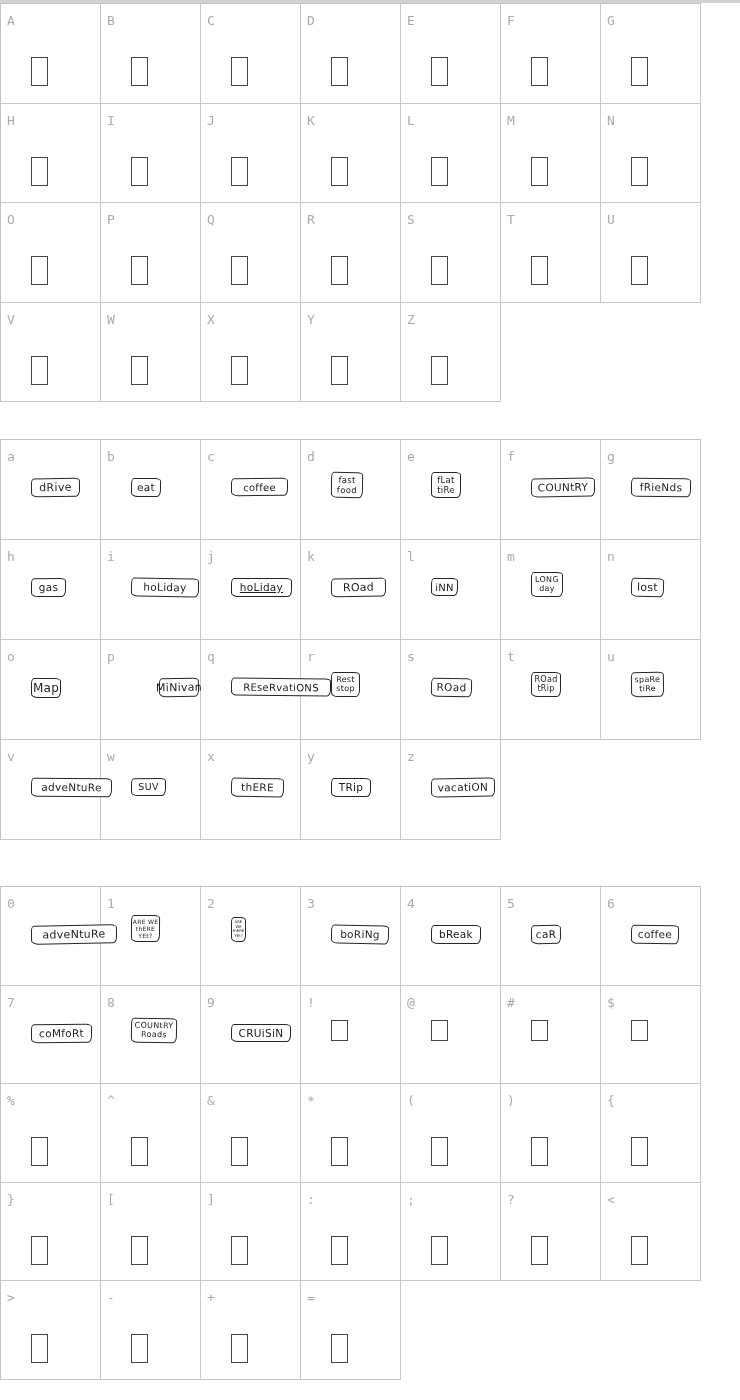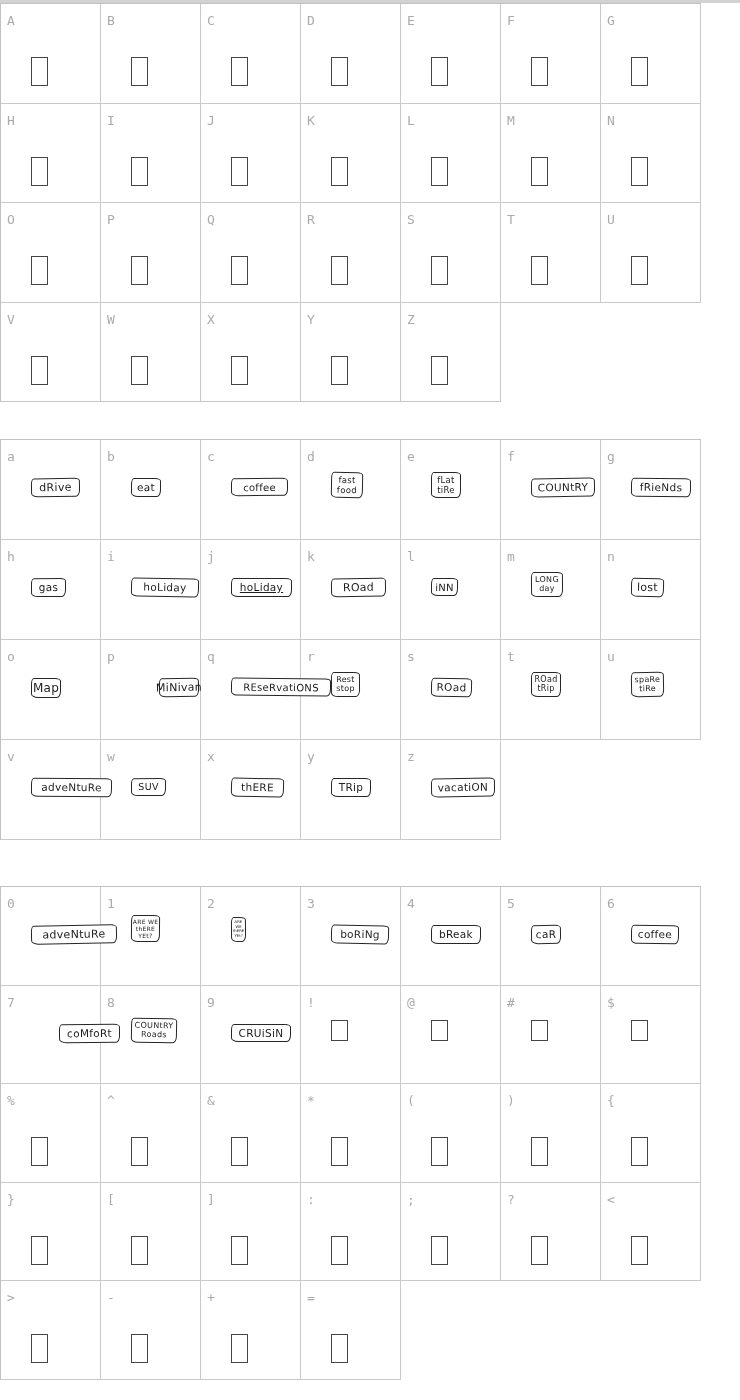--- a/index.html
+++ b/index.html
@@ -386,21 +386,21 @@
         <div class="cell" style="height: 98.6px;">
           <span class="cell-label">6</span>
           <div class="word-glyph lines-1" style="width: 48px; font-size: 10.5px; transform: rotate(0.5deg);">
             <span>coffee</span>
           </div>
         </div>
       </div>
       <div class="grid-row">
         <div class="cell" style="height: 98.6px;">
           <span class="cell-label">7</span>
-          <div class="word-glyph lines-1" style="width: 61px; font-size: 10.5px; transform: rotate(-0.5deg); margin-left: 28px;">
+          <div class="word-glyph lines-1" style="width: 61px; font-size: 10.5px; transform: rotate(-0.5deg);">
             <span>coMfoRt</span>
           </div>
         </div>
         <div class="cell" style="height: 98.6px;">
           <span class="cell-label">8</span>
           <div class="word-glyph lines-2" style="width: 46px; font-size: 8px; transform: rotate(1deg);">
             <span>COUNtRY</span>
             <span>Roads</span>
           </div>
         </div>

